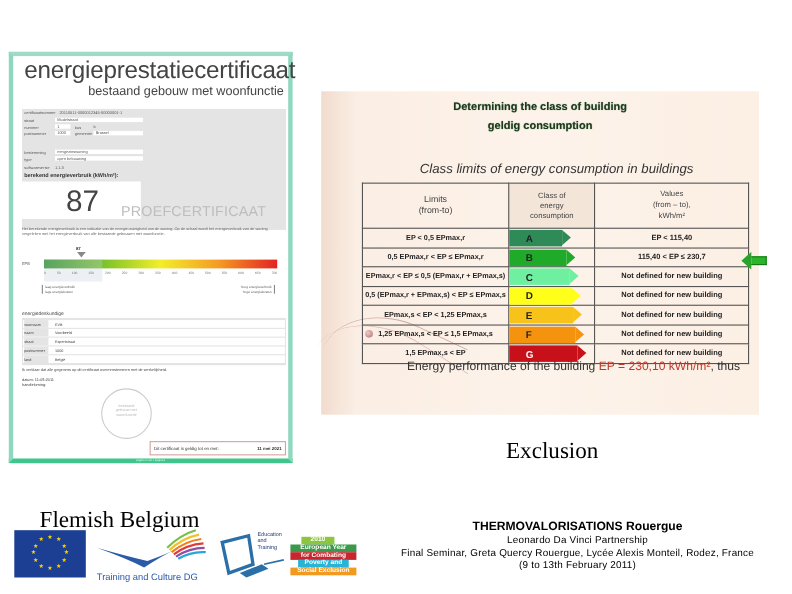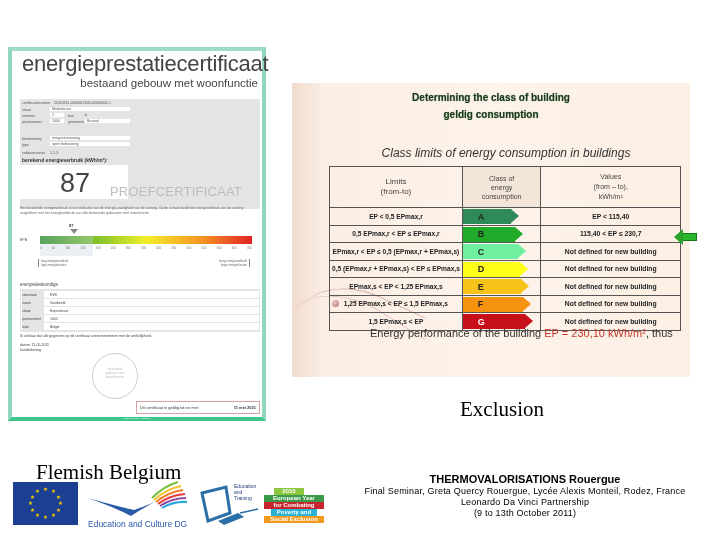--- a/index.html
+++ b/index.html
@@ -311,21 +311,21 @@
 
 <svg class="edu-logo" viewBox="0 0 110 50">
   <path d="M2 18 Q30 28 45 36 Q60 26 80 16 Q66 24 48 30 Q30 26 2 18 Z" fill="#2b5aa8"></path>
   <path d="M66 18 Q78 6 92 2" stroke="#7ac143" stroke-width="2" fill="none"></path>
   <path d="M68 20 Q80 9 95 6" stroke="#f2c12e" stroke-width="2" fill="none"></path>
   <path d="M70 22 Q82 12 97 10" stroke="#ef7d22" stroke-width="2" fill="none"></path>
   <path d="M72 24 Q84 15 99 14" stroke="#e23b3b" stroke-width="2" fill="none"></path>
   <path d="M74 26 Q86 18 100 18" stroke="#8e4fa3" stroke-width="2" fill="none"></path>
   <path d="M76 28 Q88 21 101 22" stroke="#29a6d8" stroke-width="2" fill="none"></path>
 </svg>
-<div class="edu-text">Education and Culture DG</div>
+<div class="edu-text">Training and Culture DG</div>
 
 <svg class="et-logo" viewBox="0 0 60 45">
   <path d="M2 10 L26 4 L30 30 L8 38 Z" fill="#fff" stroke="#2a6fa8" stroke-width="3"></path>
   <path d="M18 38 L38 30 L44 34 L24 42 Z" fill="#2a6fa8"></path>
   <path d="M40 30 L58 26" stroke="#2a6fa8" stroke-width="1.5"></path>
 </svg>
 <div class="et-text">
   <div>Education</div>
   <div>and</div>
   <div>Training</div>
@@ -334,16 +334,16 @@
 <div class="ey-box">
   <span class="ey-line" style="background:#8cc63f;width:30px;margin-left:10px">2010</span>
   <span class="ey-line" style="background:#3a9a4a">European Year</span>
   <span class="ey-line" style="background:#c8262f">for Combating</span>
   <span class="ey-line" style="background:#29b3d6;width:46px;margin-left:7px">Poverty and</span>
   <span class="ey-line" style="background:#f29a1f">Social Exclusion</span>
 </div>
 
 <div class="project-block">
   <div class="project-title">THERMOVALORISATIONS  Rouergue</div>
+  <div class="project-line">Leonardo Da Vinci Partnership</div>
   <div class="project-line">Final Seminar, Greta Quercy Rouergue, Lycée Alexis Monteil, Rodez, France</div>
-  <div class="project-line">Leonardo Da Vinci Partnership</div>
-  <div class="project-line">(9 to 13th October 2011)</div>
+  <div class="project-line">(9 to 13th February 2011)</div>
 </div>
 
 </body></html>

